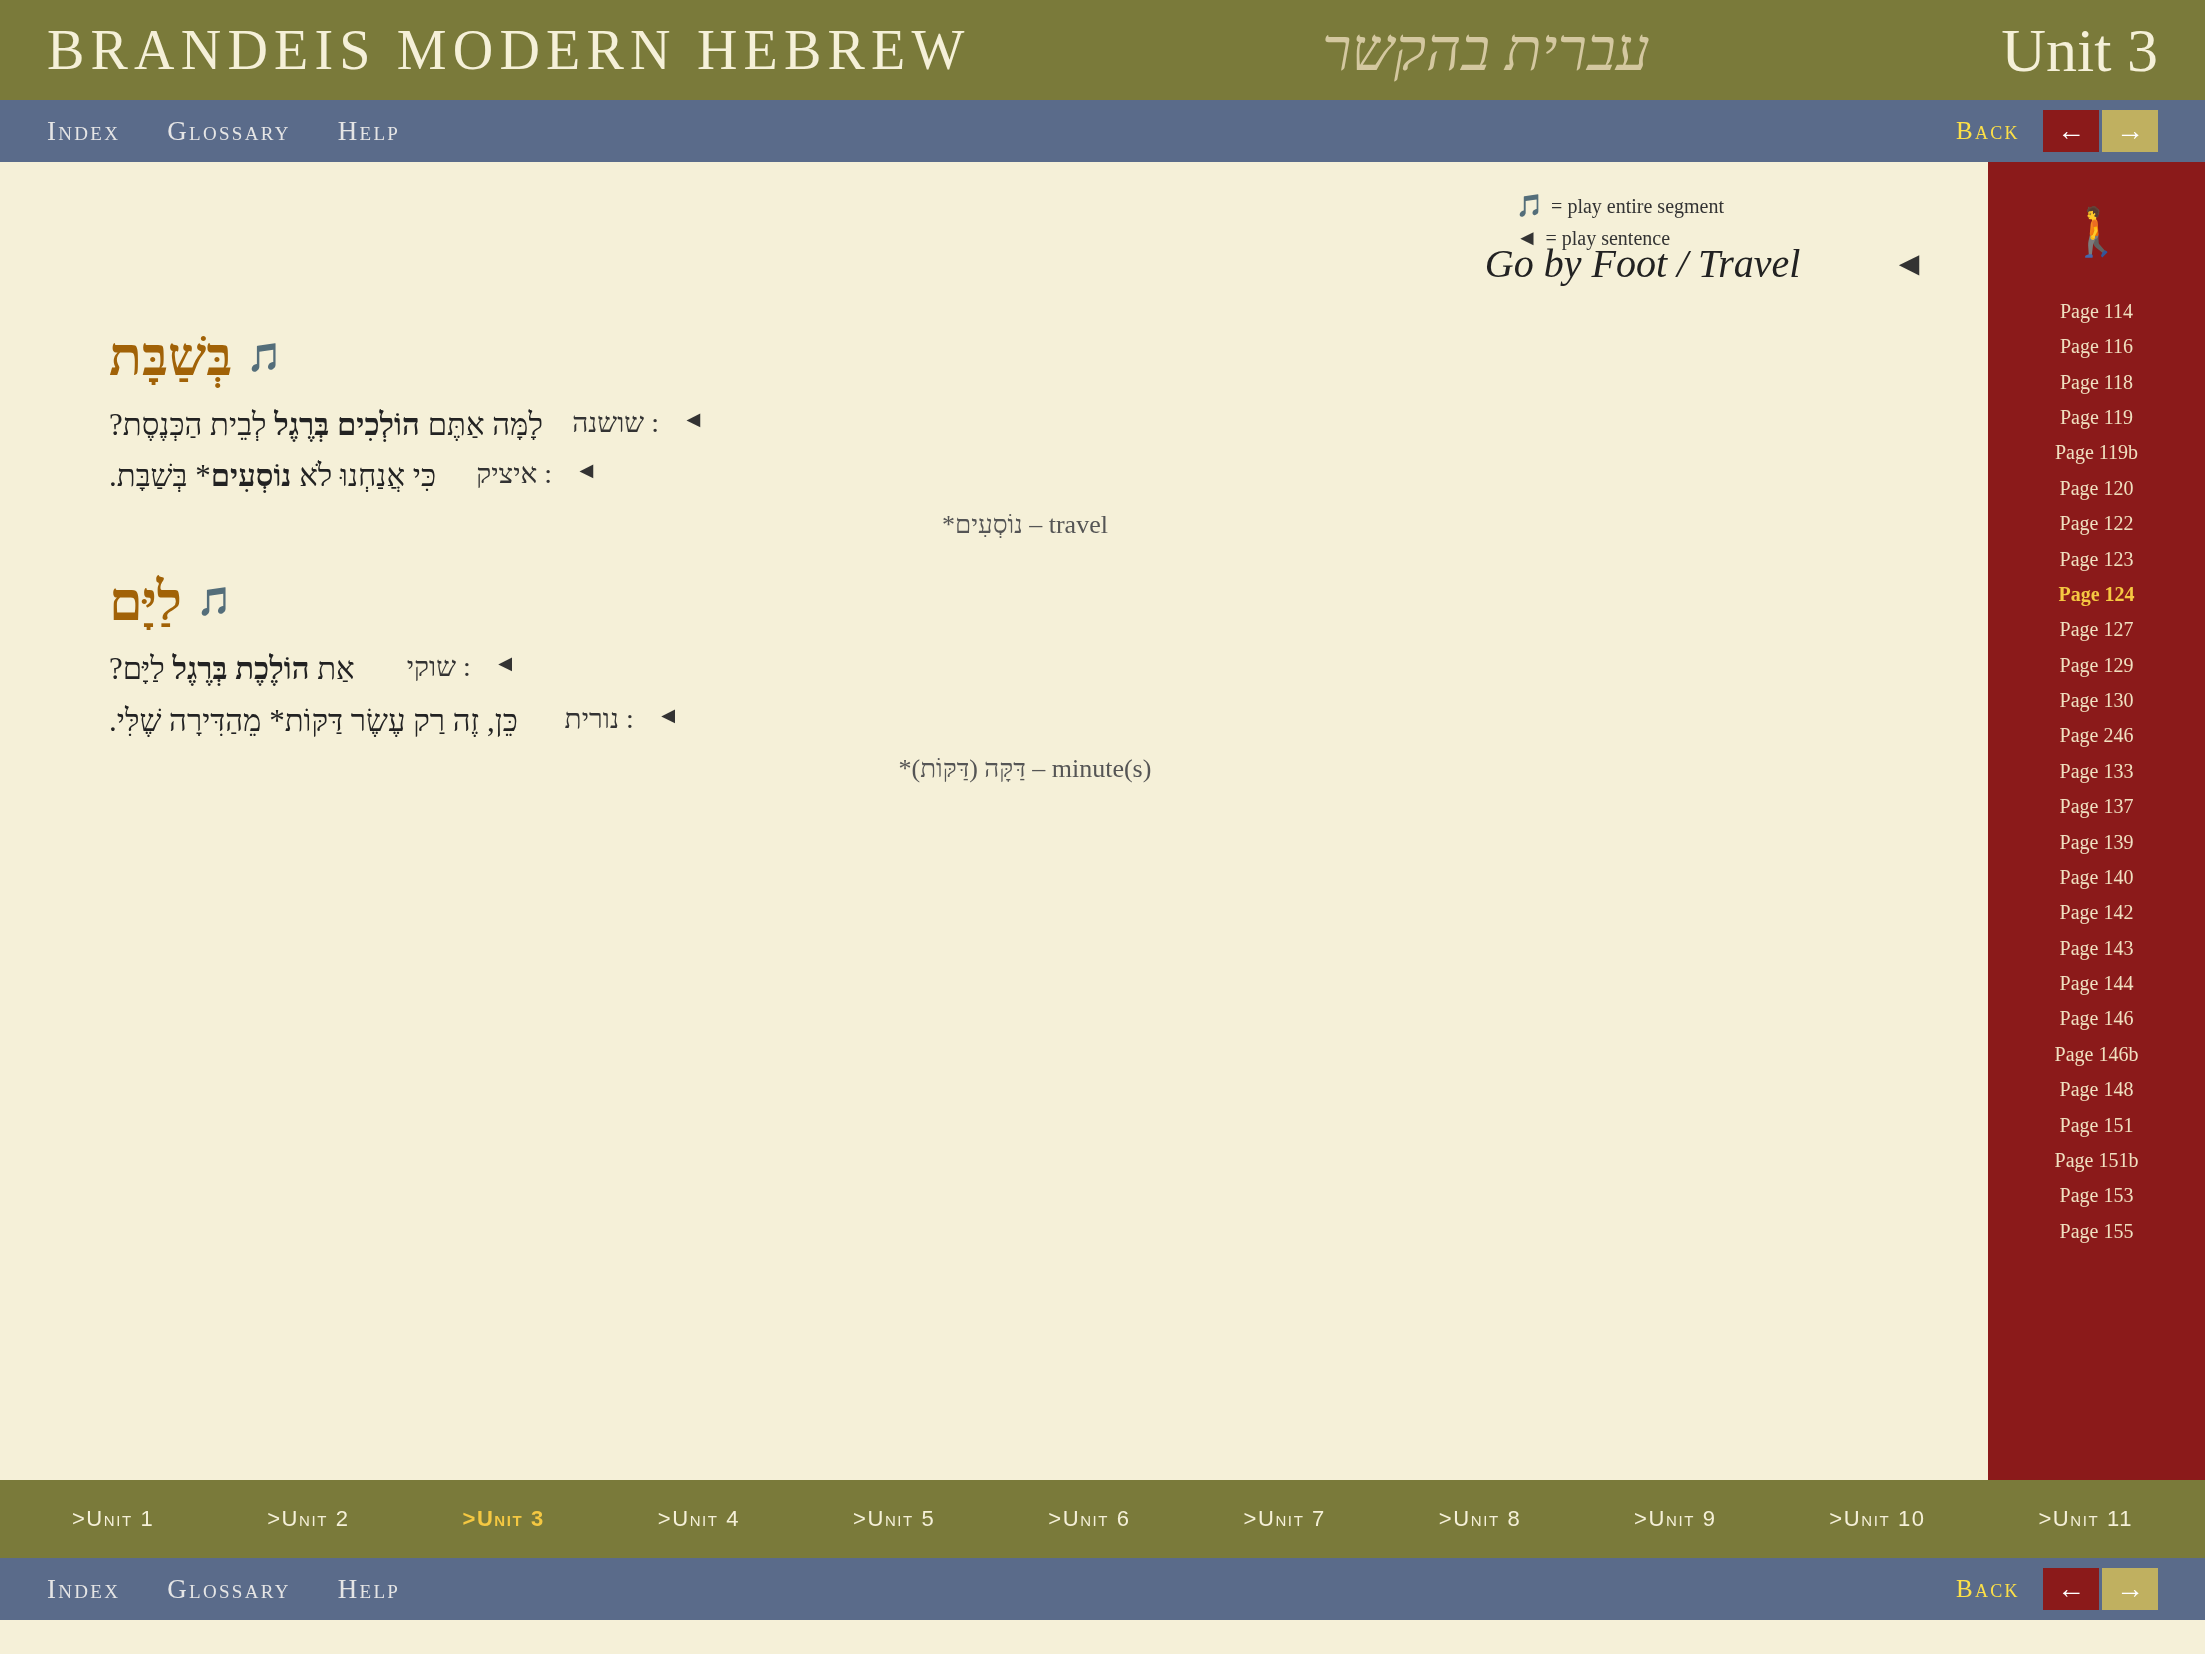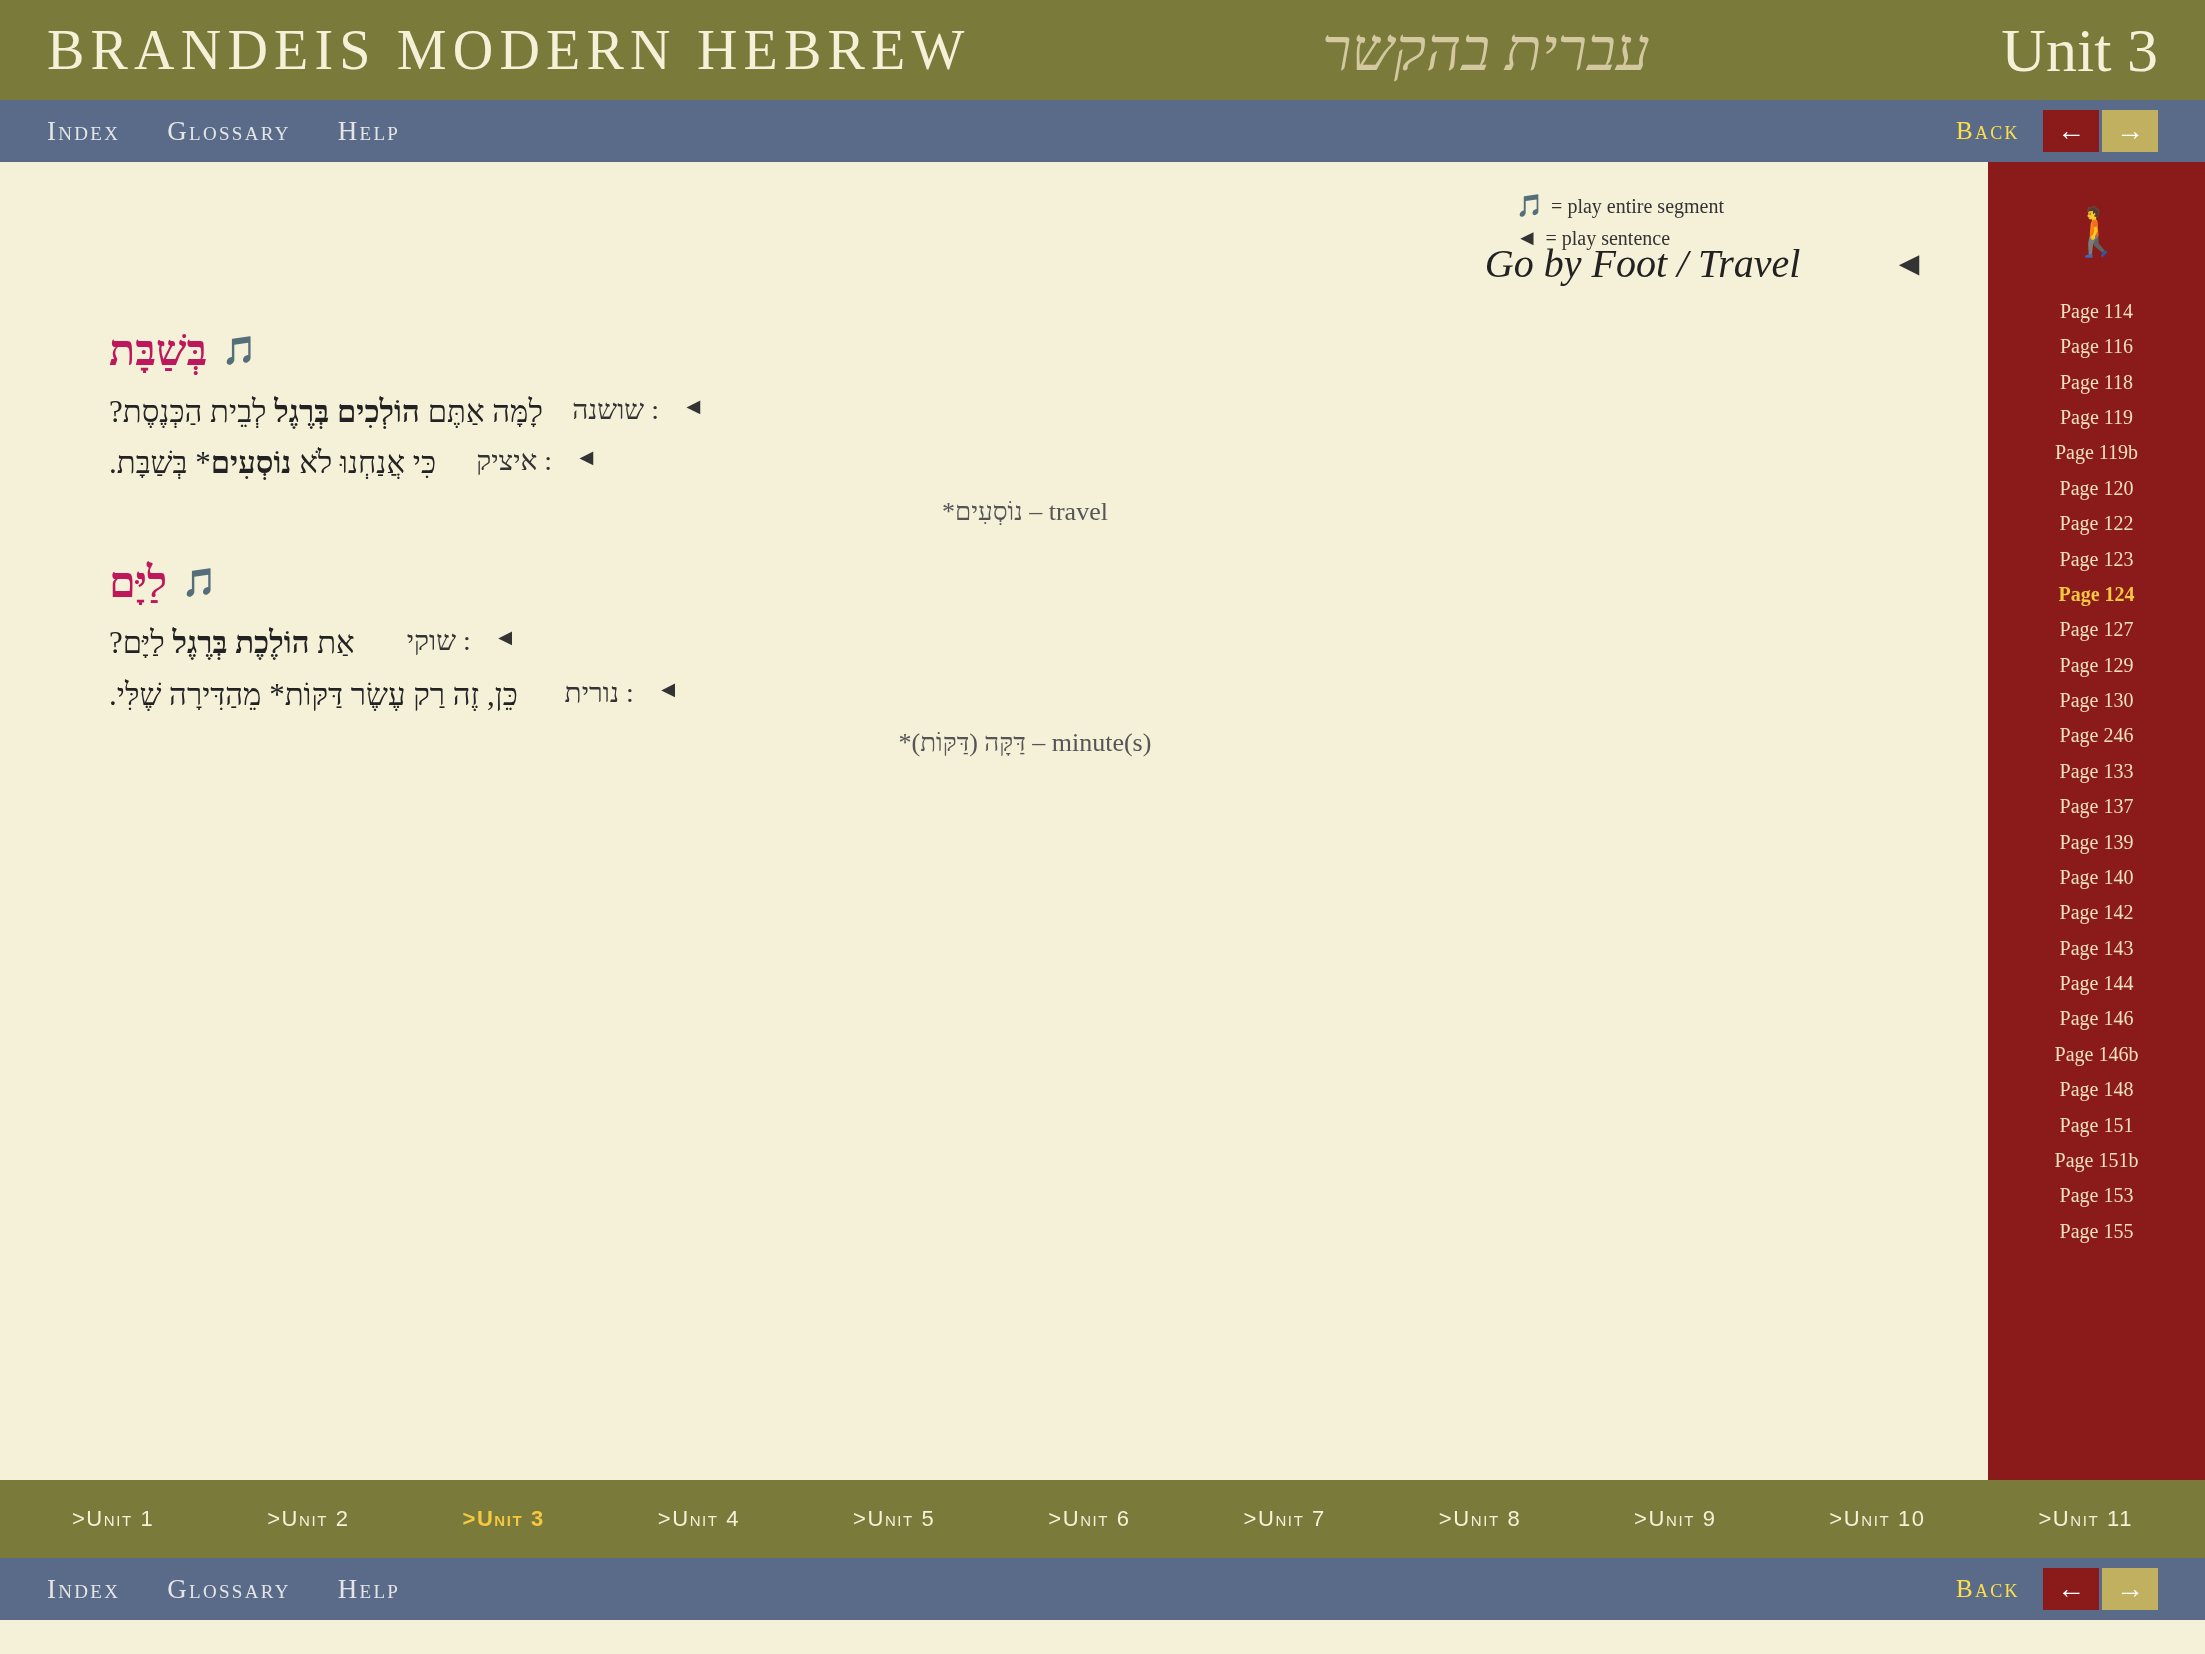--- a/index.html
+++ b/index.html
@@ -155,23 +155,23 @@
     }
     .dialog-header {
       display: flex;
       align-items: center;
       justify-content: flex-end;
       gap: 15.5px;
       margin-bottom: 18.6px;
       direction: rtl;
     }
     .dialog-header-text {
-      font-size: 43px;
+      font-size: 54px;
       font-weight: bold;
-      color: #be185d;
+      color: #a16207;
     }
     .dialog-play-icon { font-size: 28px; cursor: pointer; }
 
     .dialog-row {
       display: flex;
       align-items: flex-start;
       justify-content: flex-end;
       margin-bottom: 15.5px;
       direction: rtl;
       gap: 23px;

